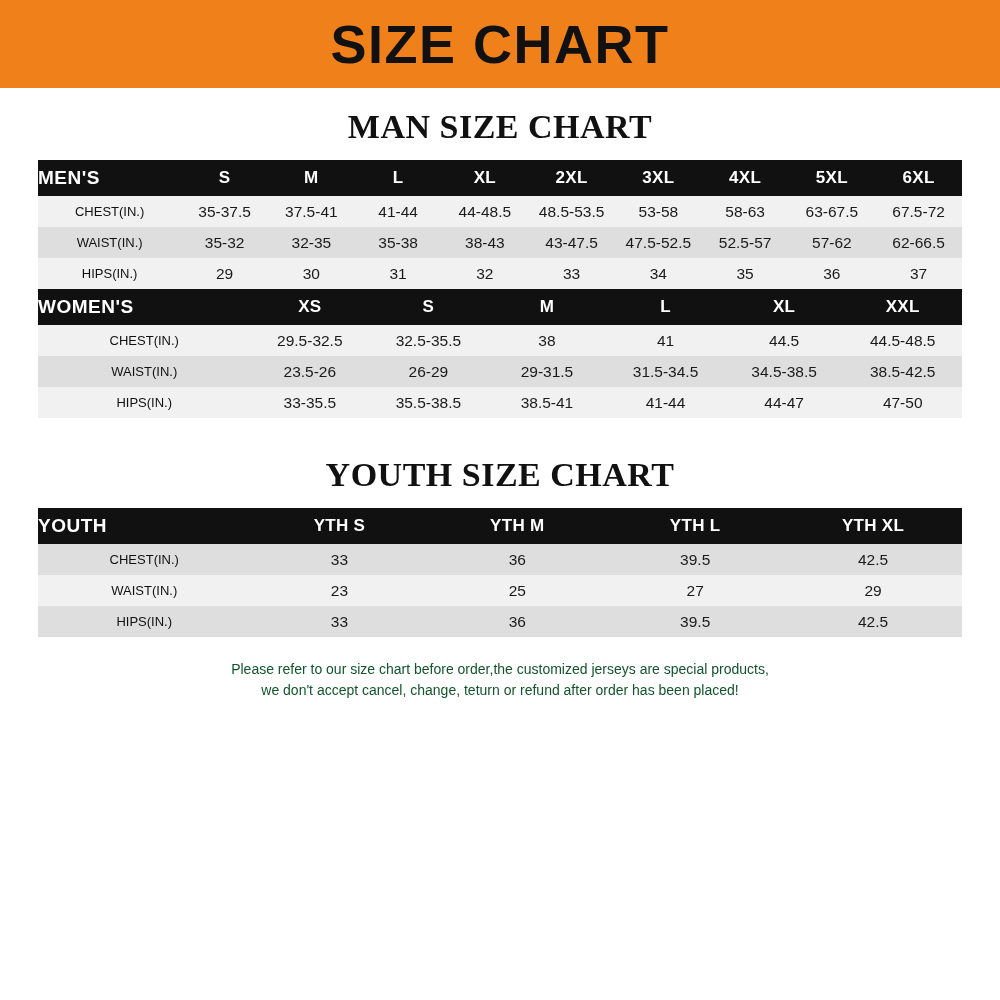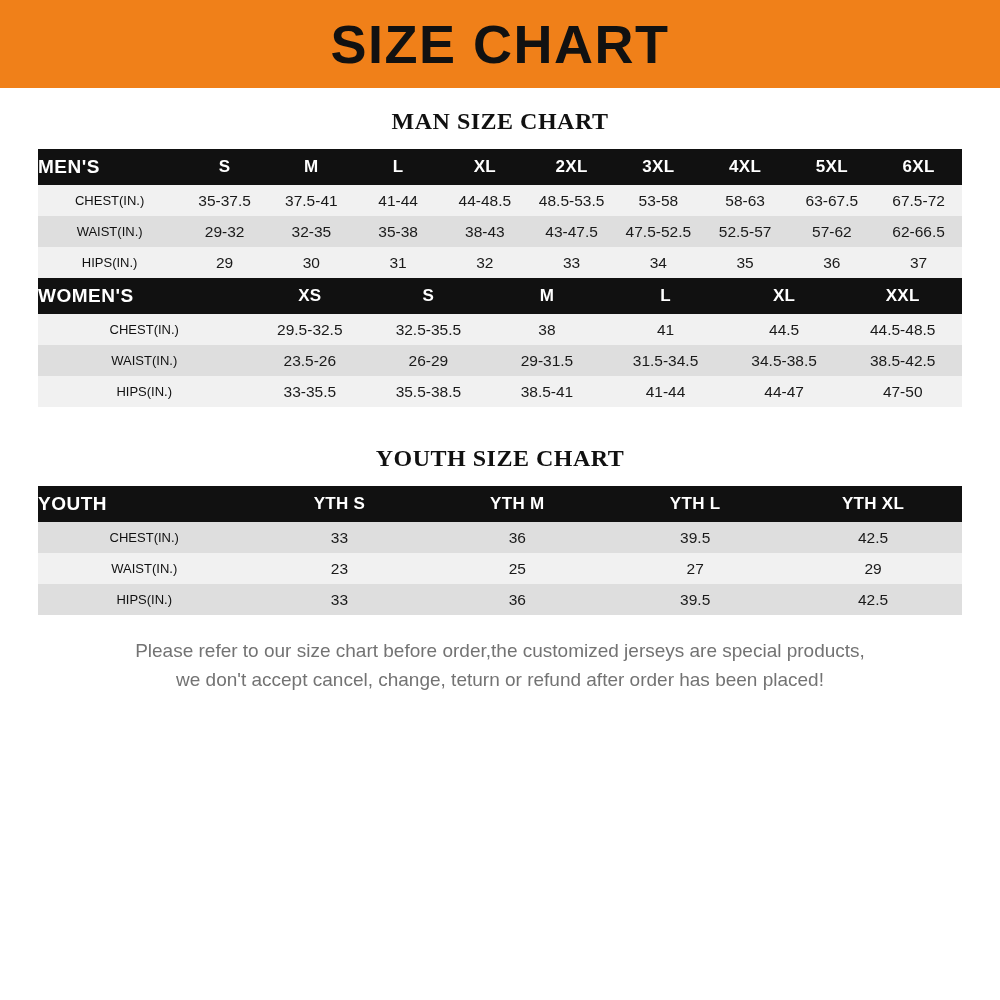--- a/index.html
+++ b/index.html
@@ -35,21 +35,21 @@
     letter-spacing: 1.5px;
     color: #111111;
     text-align: center;
     line-height: 1;
   }
   
   .section-title {
     text-align: center;
     font-family: "Liberation Serif", serif;
     font-weight: bold;
-    font-size: 24px;
+    font-size: 34px;
     color: #111111;
     letter-spacing: 0.5px;
   }
   .t-man   { margin-top: 20px; margin-bottom: 14px; }
   .t-women { margin-top: 34px; margin-bottom: 14px; }
   .t-youth { margin-top: 38px; margin-bottom: 14px; }
 
   
   .tbl-wrap {
     margin: 0 38px;
@@ -102,23 +102,23 @@
   .women tbody tr td { height: 38px; font-size: 16.5px; }
 
   .youth thead th { height: 42px; font-size: 19px; }
   .youth thead th.corner { font-size: 21px; }
   .youth tbody tr td { height: 40px; font-size: 16.5px; }
 
   
   .note {
     margin: 22px 22px 0 22px;
     text-align: center;
-    color: #737373;
-    font-family: "Liberation Sans", sans-serif;
-    font-size: 19px;
+    color: #14532d;
+    font-family: "Liberation Sans", sans-serif;
+    font-size: 14px;
     line-height: 1.5;
   }
   .note div { white-space: nowrap; }
 </style>
 </head>
 <body>
 
 <div class="page">
 
   <div class="banner">
@@ -150,21 +150,21 @@
           <td>41-44</td>
           <td>44-48.5</td>
           <td>48.5-53.5</td>
           <td>53-58</td>
           <td>58-63</td>
           <td>63-67.5</td>
           <td>67.5-72</td>
         </tr>
         <tr class="even">
           <td class="rowhead">WAIST(IN.)</td>
-          <td>29-32</td>
+          <td>35-32</td>
           <td>32-35</td>
           <td>35-38</td>
           <td>38-43</td>
           <td>43-47.5</td>
           <td>47.5-52.5</td>
           <td>52.5-57</td>
           <td>57-62</td>
           <td>62-66.5</td>
         </tr>
         <tr class="odd">

